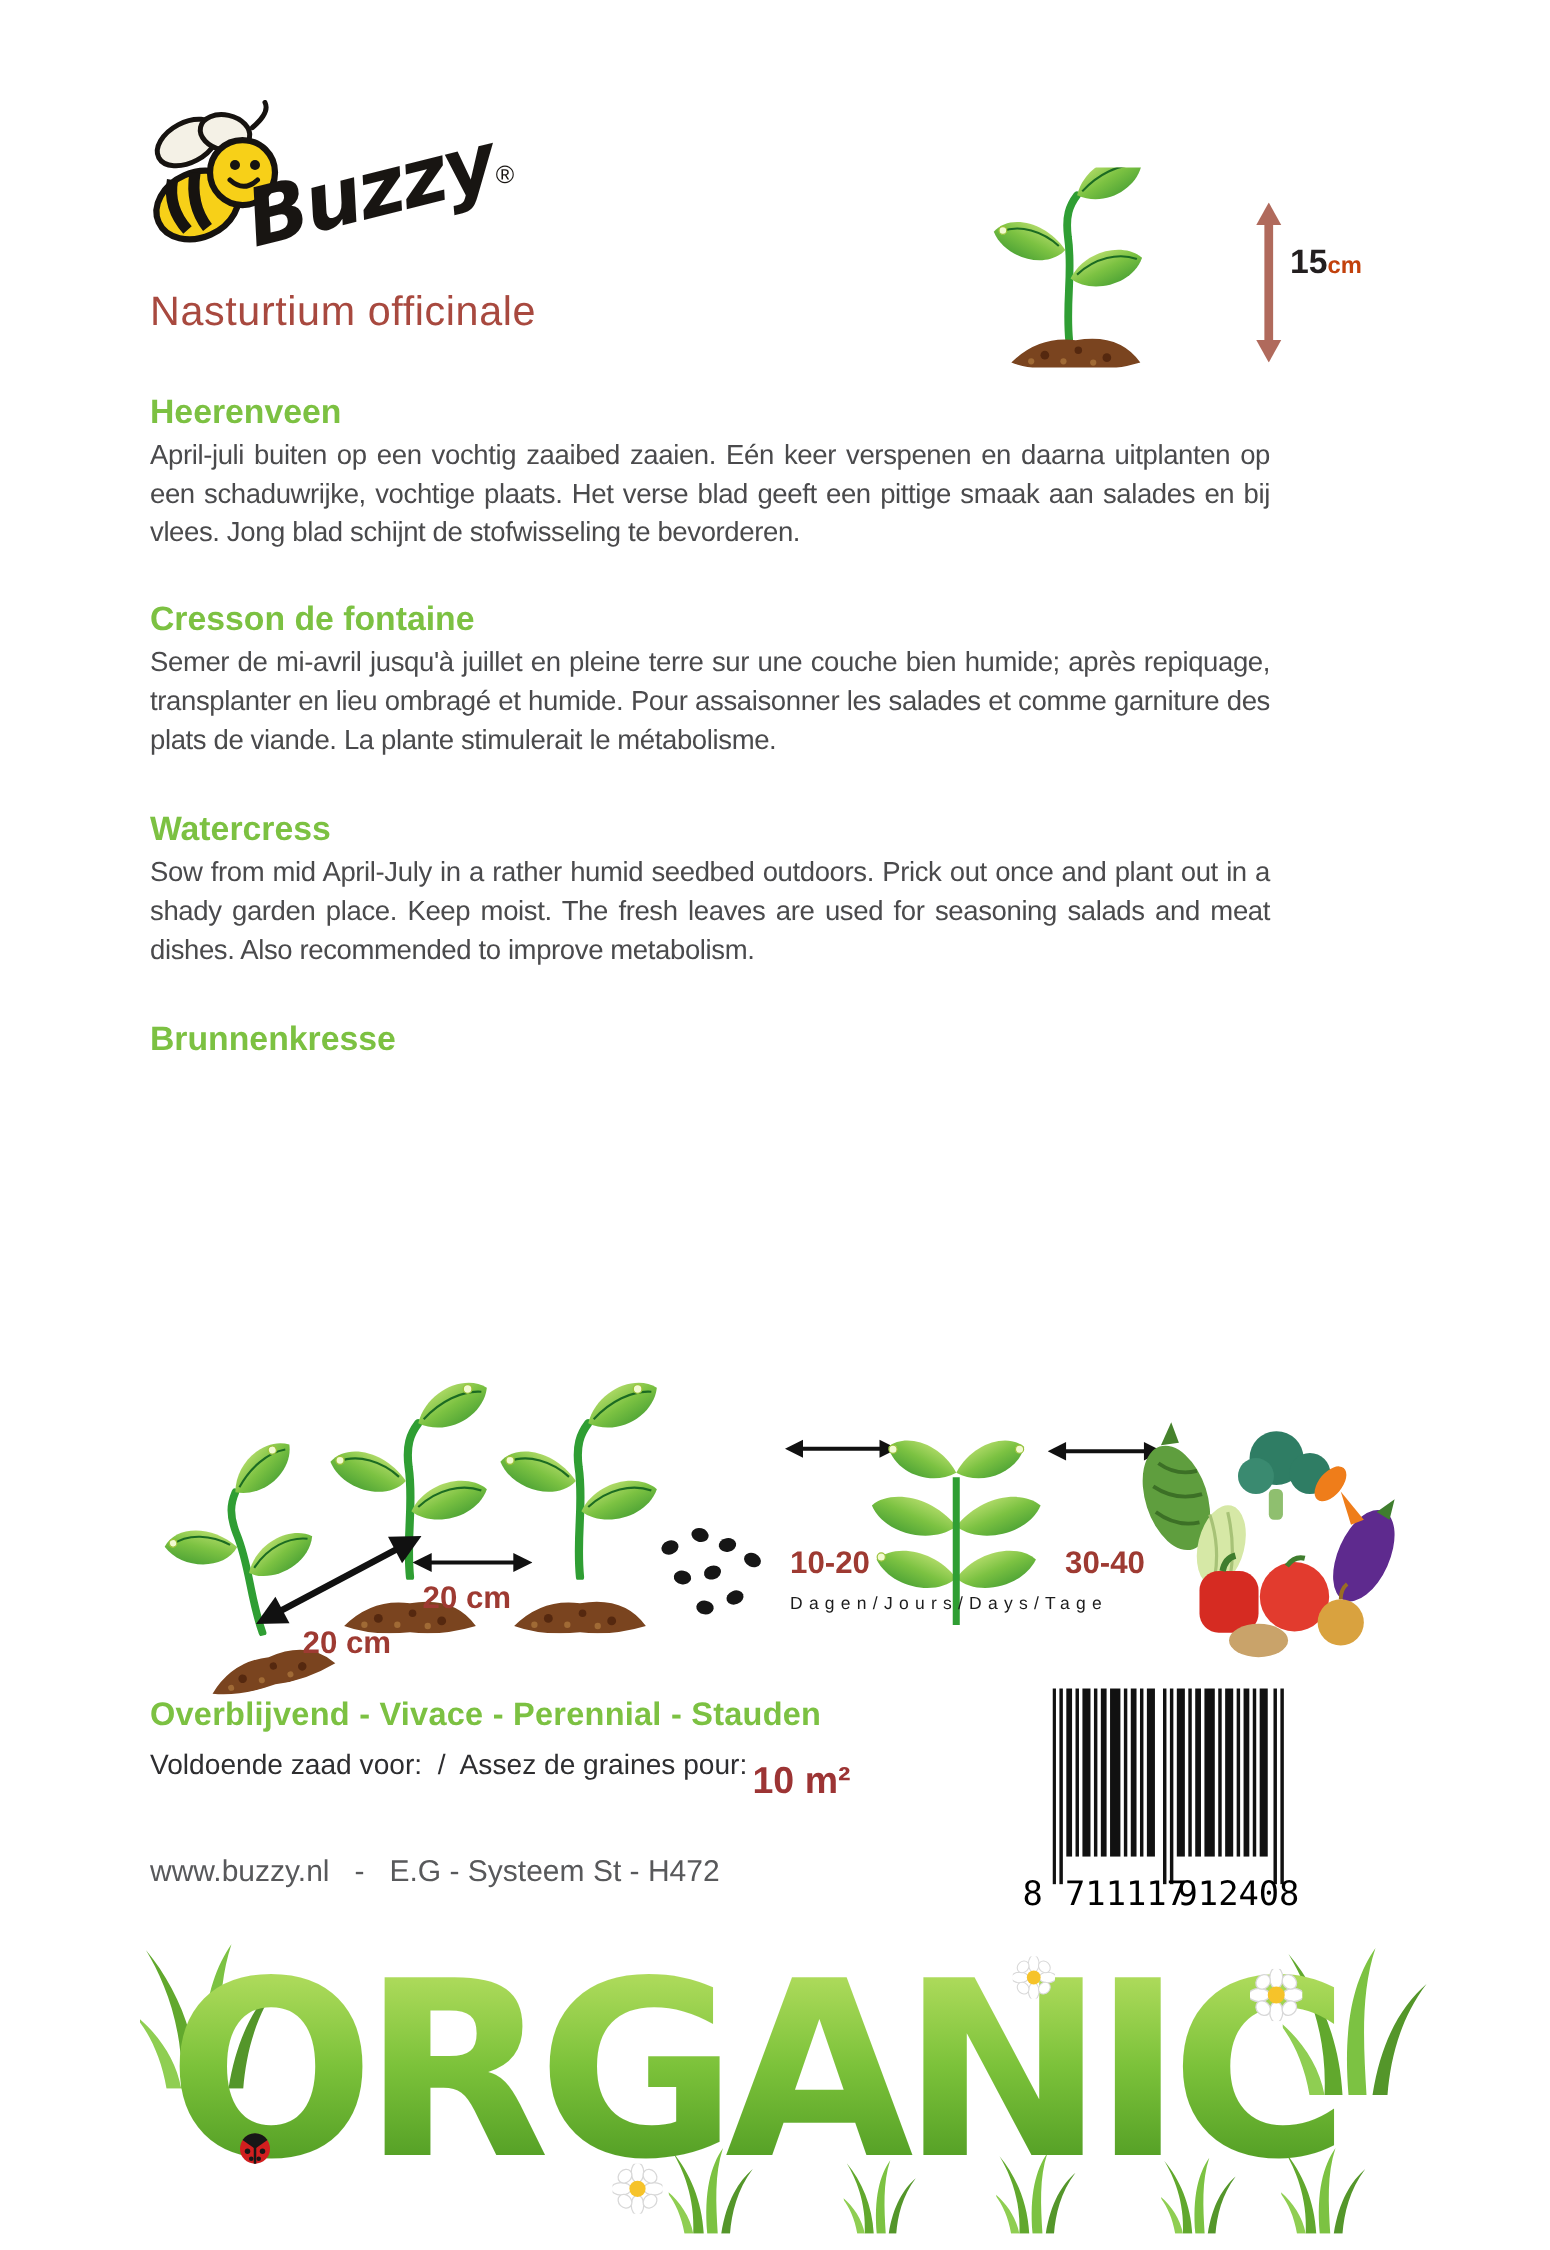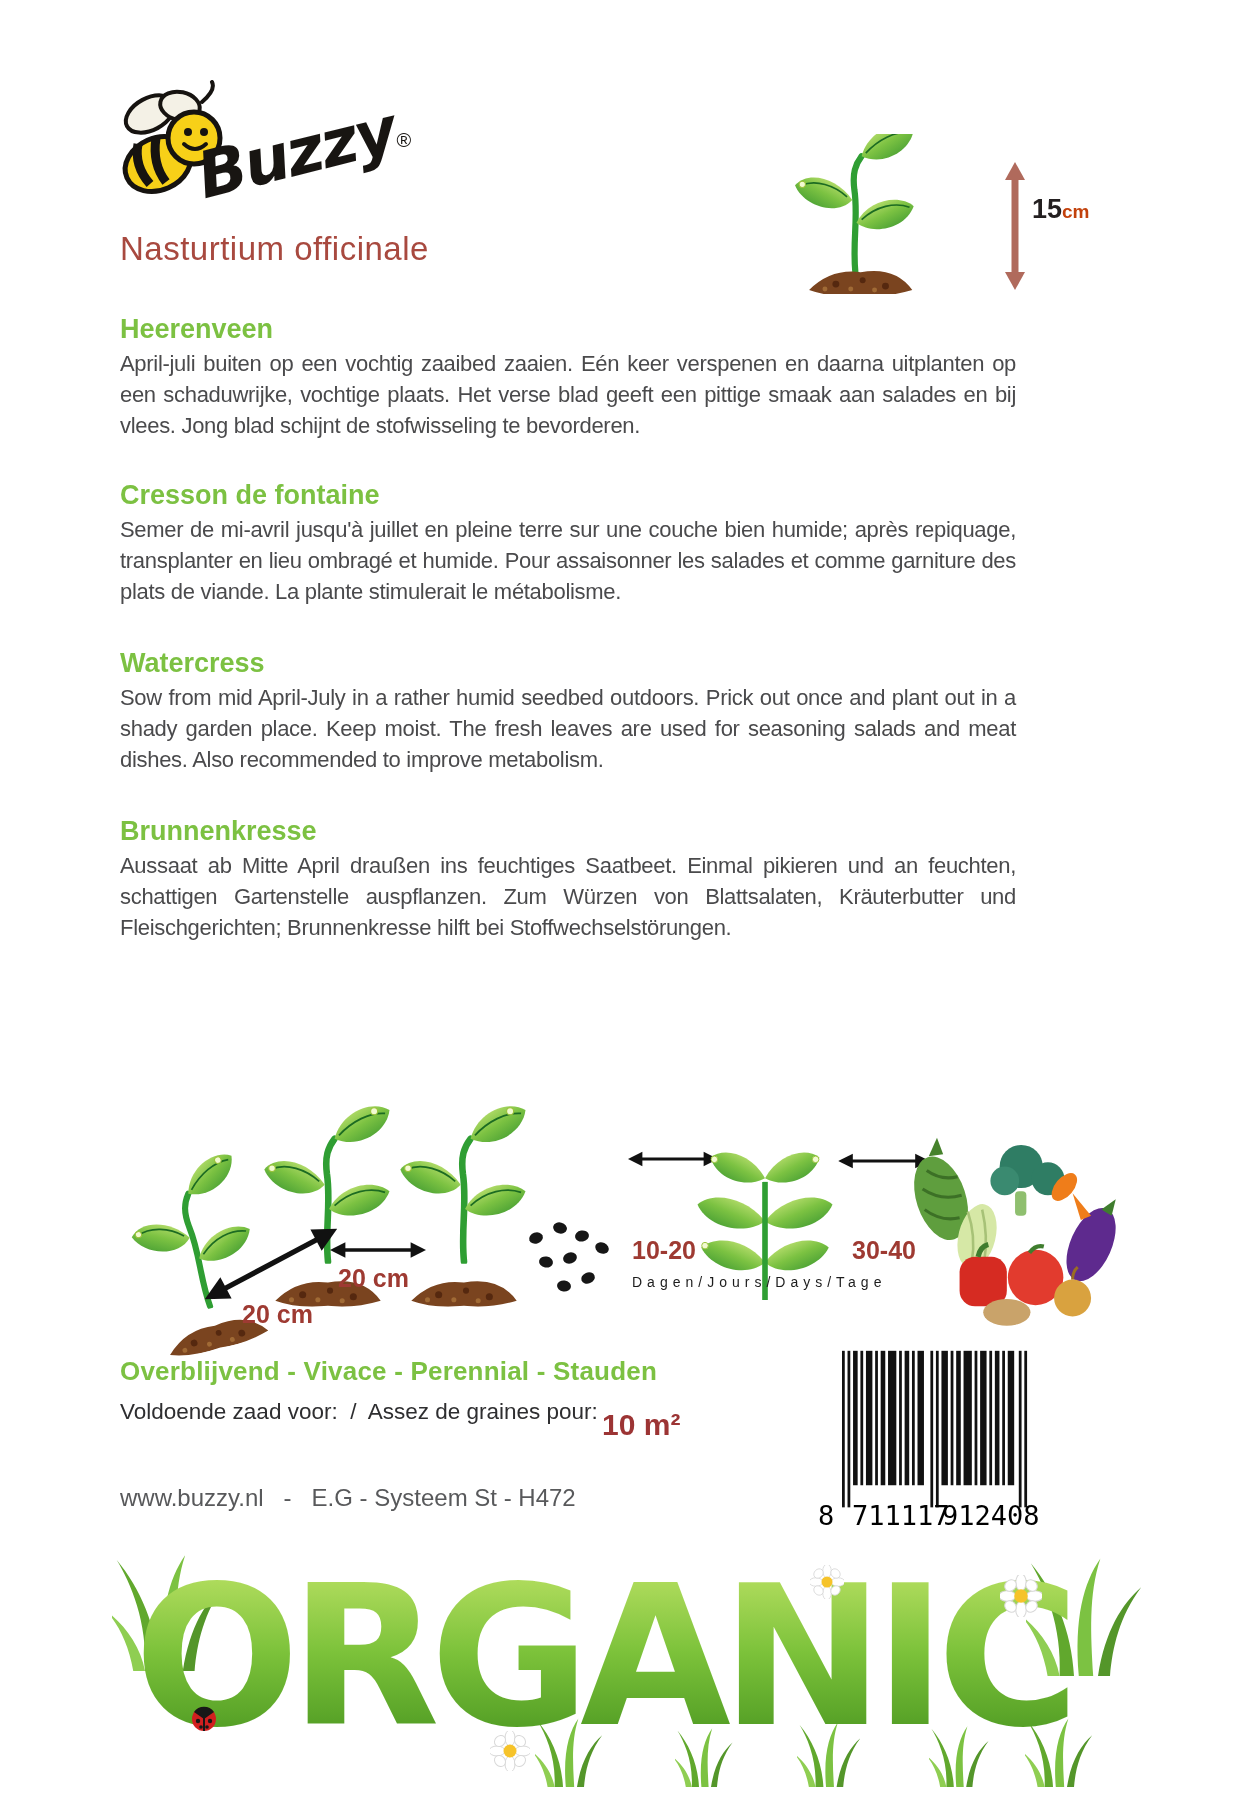--- a/index.html
+++ b/index.html
@@ -134,21 +134,20 @@
   <div class="abs sec-title" style="left:120px;top:312px">Heerenveen</div>
   <div class="abs sec-body" style="left:120px;top:348px">April-juli buiten op een vochtig zaaibed zaaien. Eén keer verspenen en daarna uitplanten op een schaduwrijke, vochtige plaats. Het verse blad geeft een pittige smaak aan salades en bij vlees. Jong blad schijnt de stofwisseling te bevorderen.</div>
 
   <div class="abs sec-title" style="left:120px;top:478px">Cresson de fontaine</div>
   <div class="abs sec-body" style="left:120px;top:514px">Semer de mi-avril jusqu'à juillet en pleine terre sur une couche bien humide; après repiquage, transplanter en lieu ombragé et humide. Pour assaisonner les salades et comme garniture des plats de viande. La plante stimulerait le métabolisme.</div>
 
   <div class="abs sec-title" style="left:120px;top:646px">Watercress</div>
   <div class="abs sec-body" style="left:120px;top:682px">Sow from mid April-July in a rather humid seedbed outdoors. Prick out once and plant out in a shady garden place. Keep moist. The fresh leaves are used for seasoning salads and meat dishes. Also recommended to improve metabolism.</div>
 
   <div class="abs sec-title" style="left:120px;top:814px">Brunnenkresse</div>
-  <div class="abs sec-body" style="left:120px;top:850px">Aussaat ab Mitte April draußen ins feuchtiges Saatbeet. Einmal pikieren und an feuchten, schattigen Gartenstelle auspflanzen. Zum Würzen von Blattsalaten, Kräuterbutter und Fleischgerichten; Brunnenkresse hilft bei Stoffwechselstörungen.</div>
 
   <div class="abs" style="left:124px;top:1156px;width:146px;height:196px;transform:rotate(-14deg)">
     <svg width="146" height="196" viewBox="0 0 120 160">
       <use href="#seedling" x="2" y="0" width="116" height="126"></use>
       <use href="#soil" x="12" y="128" width="96" height="32"></use>
     </svg>
   </div>
   <svg class="abs" style="left:252px;top:1098px" width="152" height="210" viewBox="0 0 120 164">
     <use href="#seedling" x="2" y="0" width="116" height="130"></use>
     <use href="#soil" x="12" y="132" width="96" height="32"></use>

